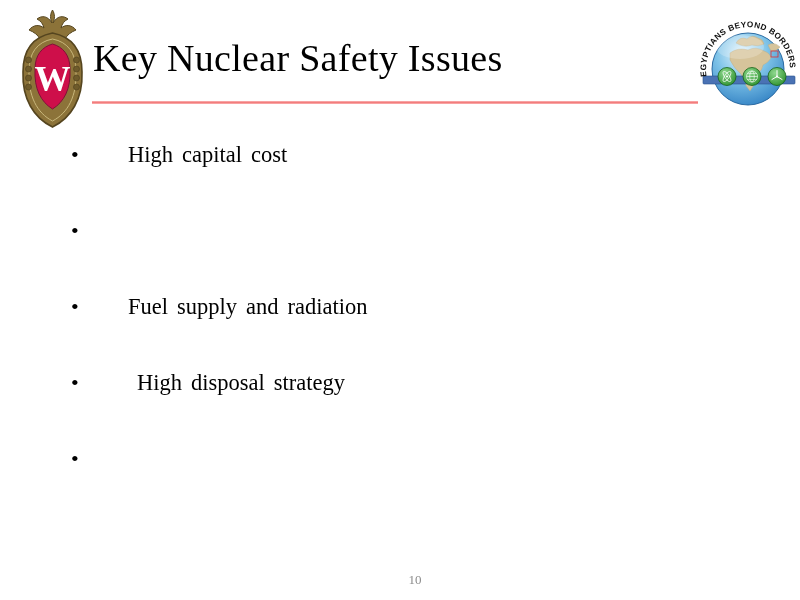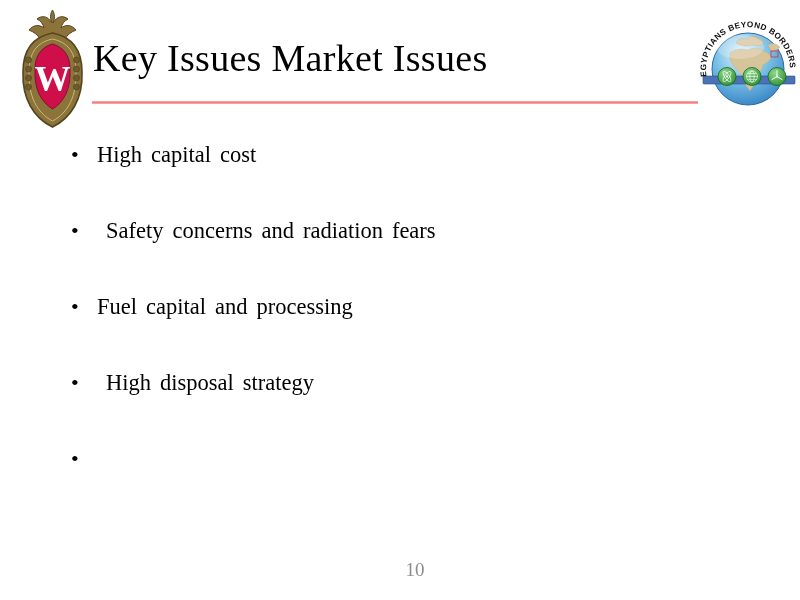--- a/index.html
+++ b/index.html
@@ -74,27 +74,28 @@
   }
   .bullet-glyph {
     flex: 0 0 26px;
     width: 26px;
     padding-left: 1px;
     font-size: 22px;
   }
   .bullet-text {
     word-spacing: 0.15em;
     white-space: pre;
+    margin-left: 31px;
   }
   .page-number {
     position: absolute;
     left: 415px;
-    top: 559px;
+    top: 572px;
     transform: translateX(-50%);
-    font-size: 19px;
+    font-size: 13px;
     color: var(--page_gray, #8c8c8c);
     font-family: "Liberation Serif", serif;
   }
 </style>
 </head>
 <body>
 
 <div class="slide">
 
   <svg class="crest" viewBox="0 0 71 119" aria-hidden="true">
@@ -110,21 +111,21 @@
       <circle cx="11.5" cy="77" r="3" style="fill:var(--crest_knob,#6f5b2b); stroke:var(--crest_gold_dark,#55451f); stroke-width:0.7"></circle>
       <circle cx="59.5" cy="50" r="3" style="fill:var(--crest_knob,#6f5b2b); stroke:var(--crest_gold_dark,#55451f); stroke-width:0.7"></circle>
       <circle cx="59.5" cy="59" r="3" style="fill:var(--crest_knob,#6f5b2b); stroke:var(--crest_gold_dark,#55451f); stroke-width:0.7"></circle>
       <circle cx="59.5" cy="68" r="3" style="fill:var(--crest_knob,#6f5b2b); stroke:var(--crest_gold_dark,#55451f); stroke-width:0.7"></circle>
       <circle cx="59.5" cy="77" r="3" style="fill:var(--crest_knob,#6f5b2b); stroke:var(--crest_gold_dark,#55451f); stroke-width:0.7"></circle>
     </g>
     <path d="M35.5,99 C24,92 17,79 18,59 C18,45 25,37 35.5,34 C46,37 53,45 53,59 C54,79 47,92 35.5,99 Z" style="fill:var(--crest_red,#ce0f4a); stroke:var(--crest_red_dark,#801038); stroke-width:1"></path>
     <text x="35.5" y="81" text-anchor="middle" style="font-family:'Liberation Serif',serif; font-weight:bold; font-size:36px; fill:#ffffff">W</text>
   </svg>
 
-  <h1 class="title">Key Issues Market Issues</h1>
+  <h1 class="title">Key Nuclear Safety Issues</h1>
   <div class="rule"></div>
 
   <svg class="ebb" viewBox="0 0 96 96" aria-hidden="true">
     <defs>
       <radialGradient id="gSea" cx="42%" cy="28%" r="80%">
         <stop offset="0%" stop-color="#e8f6fd"></stop>
         <stop offset="45%" stop-color="#7ec3e8"></stop>
         <stop offset="100%" stop-color="#2d7dc1"></stop>
       </radialGradient>
       <radialGradient id="gGreen" cx="38%" cy="30%" r="80%">
@@ -172,25 +173,24 @@
     </text>
   </svg>
 
   <ul class="bullets">
     <li>
       <span class="bullet-glyph">•</span>
       <span class="bullet-text">High capital cost</span>
     </li>
     <li>
       <span class="bullet-glyph">•</span>
-      <span class="bullet-text"> Safety concerns and radiation fears</span>
-    </li>
-    <li>
-      <span class="bullet-glyph">•</span>
-      <span class="bullet-text">Fuel capital and processing</span>
+    </li>
+    <li>
+      <span class="bullet-glyph">•</span>
+      <span class="bullet-text">Fuel supply and radiation</span>
     </li>
     <li>
       <span class="bullet-glyph">•</span>
       <span class="bullet-text"> High disposal strategy</span>
     </li>
     <li>
       <span class="bullet-glyph">•</span>
     </li>
   </ul>
 

